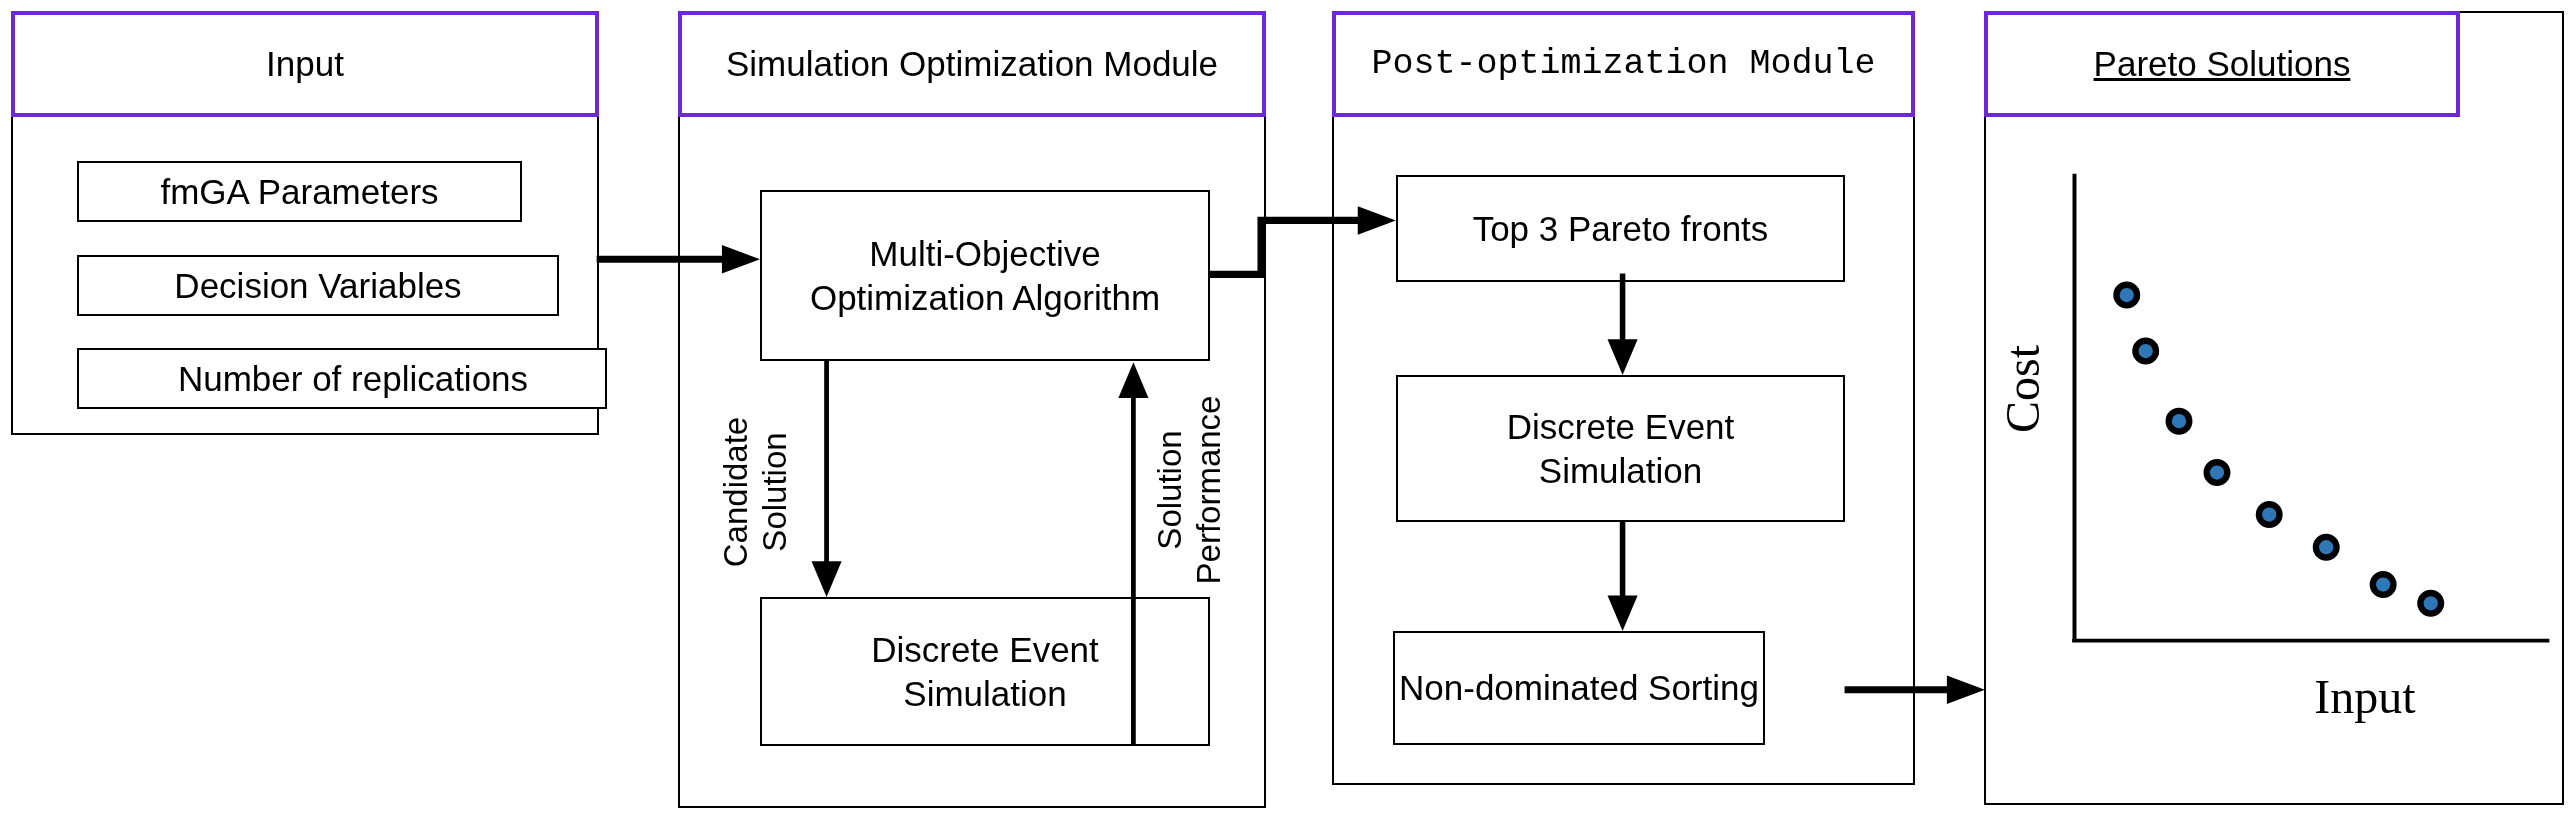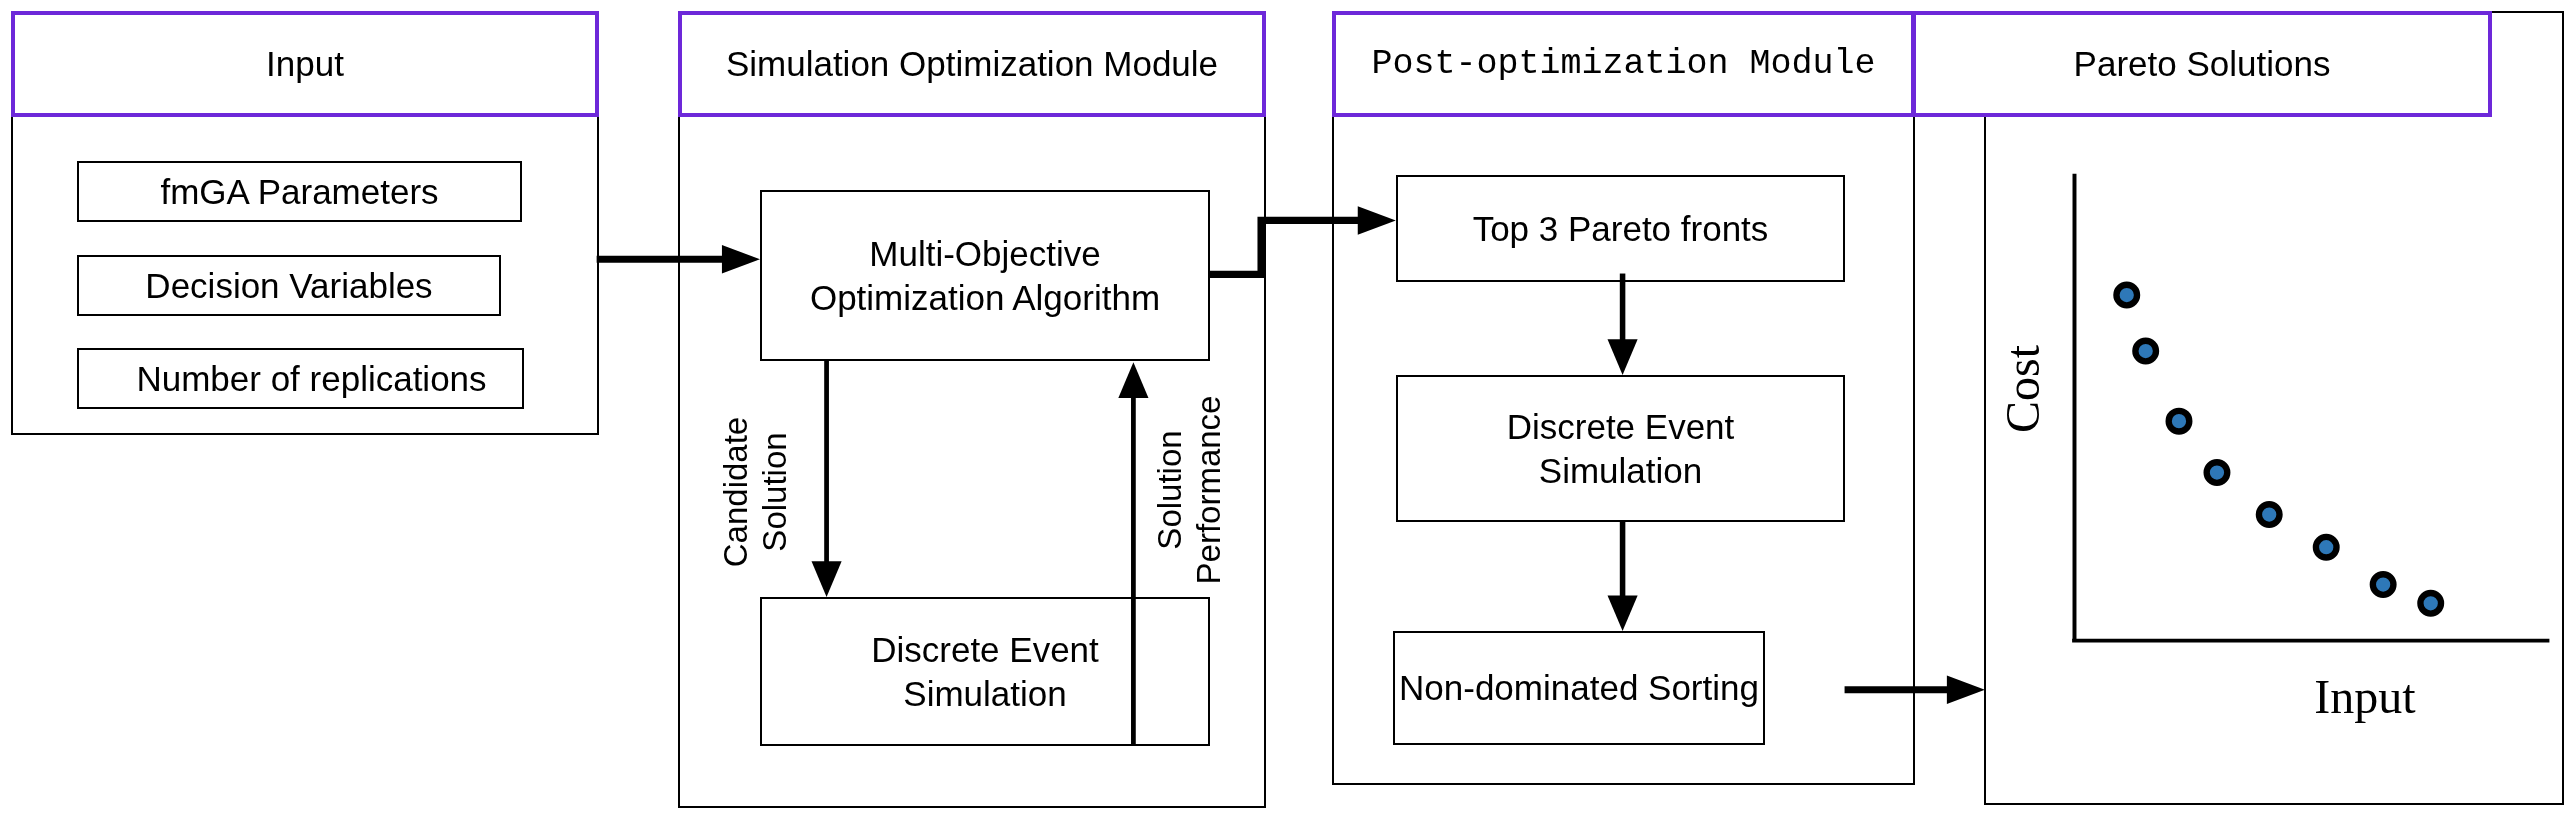--- a/index.html
+++ b/index.html
@@ -50,24 +50,24 @@
 </head>
 <body>
 
 <div class="abs container" style="left:11px; top:11px; width:588px; height:424px;"></div>
 <div class="abs titlebox" style="left:11px; top:11px; width:588px; height:106px;">
   <span>Input</span>
 </div>
 <div class="abs pbox" style="left:77px; top:161px; width:445px; height:61px;">
   <span>fmGA Parameters</span>
 </div>
-<div class="abs pbox" style="left:77px; top:255px; width:424px; height:61px;">
+<div class="abs pbox" style="left:77px; top:255px; width:482px; height:61px;">
   <span>Decision Variables</span>
 </div>
-<div class="abs pbox" style="left:77px; top:348px; width:447px; height:61px;padding-left:22px;">
+<div class="abs pbox" style="left:77px; top:348px; width:530px; height:61px;padding-left:22px;">
   <span>Number of replications</span>
 </div>
 
 <div class="abs container" style="left:678px; top:11px; width:588px; height:797px;"></div>
 <div class="abs titlebox" style="left:678px; top:11px; width:588px; height:106px;">
   <span>Simulation Optimization Module</span>
 </div>
 <div class="abs pbox" style="left:760px; top:190px; width:450px; height:171px;">
   <span class="inner" style="max-width:420px;">Multi-Objective Optimization Algorithm</span>
 </div>
@@ -91,21 +91,21 @@
   <span>Top 3 Pareto fronts</span>
 </div>
 <div class="abs pbox" style="left:1396px; top:375px; width:449px; height:147px;">
   <span class="inner" style="max-width:333px;">Discrete Event Simulation</span>
 </div>
 <div class="abs pbox" style="left:1393px; top:631px; width:372px; height:114px;">
   <span>Non-dominated Sorting</span>
 </div>
 
 <div class="abs container" style="left:1984px; top:11px; width:580px; height:794px;"></div>
-<div class="abs titlebox" style="left:1912px; top:11px; width:580px; height:106px;">
+<div class="abs titlebox" style="left:1984px; top:11px; width:476px; height:106px;text-decoration:underline;">
   <span>Pareto Solutions</span>
 </div>
 <div class="abs axis-label ylabel" style="left:2022px; top:389px;">Cost</div>
 <div class="abs axis-label xlabel" style="left:2365px; top:696px;">Input</div>
 
 <svg class="overlay" width="2576" height="819" viewBox="0 0 3248 1033">
 
   <g>
     <line x1="752" y1="327" x2="914" y2="327" stroke="#000" stroke-width="9"></line>
     <polygon points="910,309 958,327 910,345" fill="#000"></polygon>

